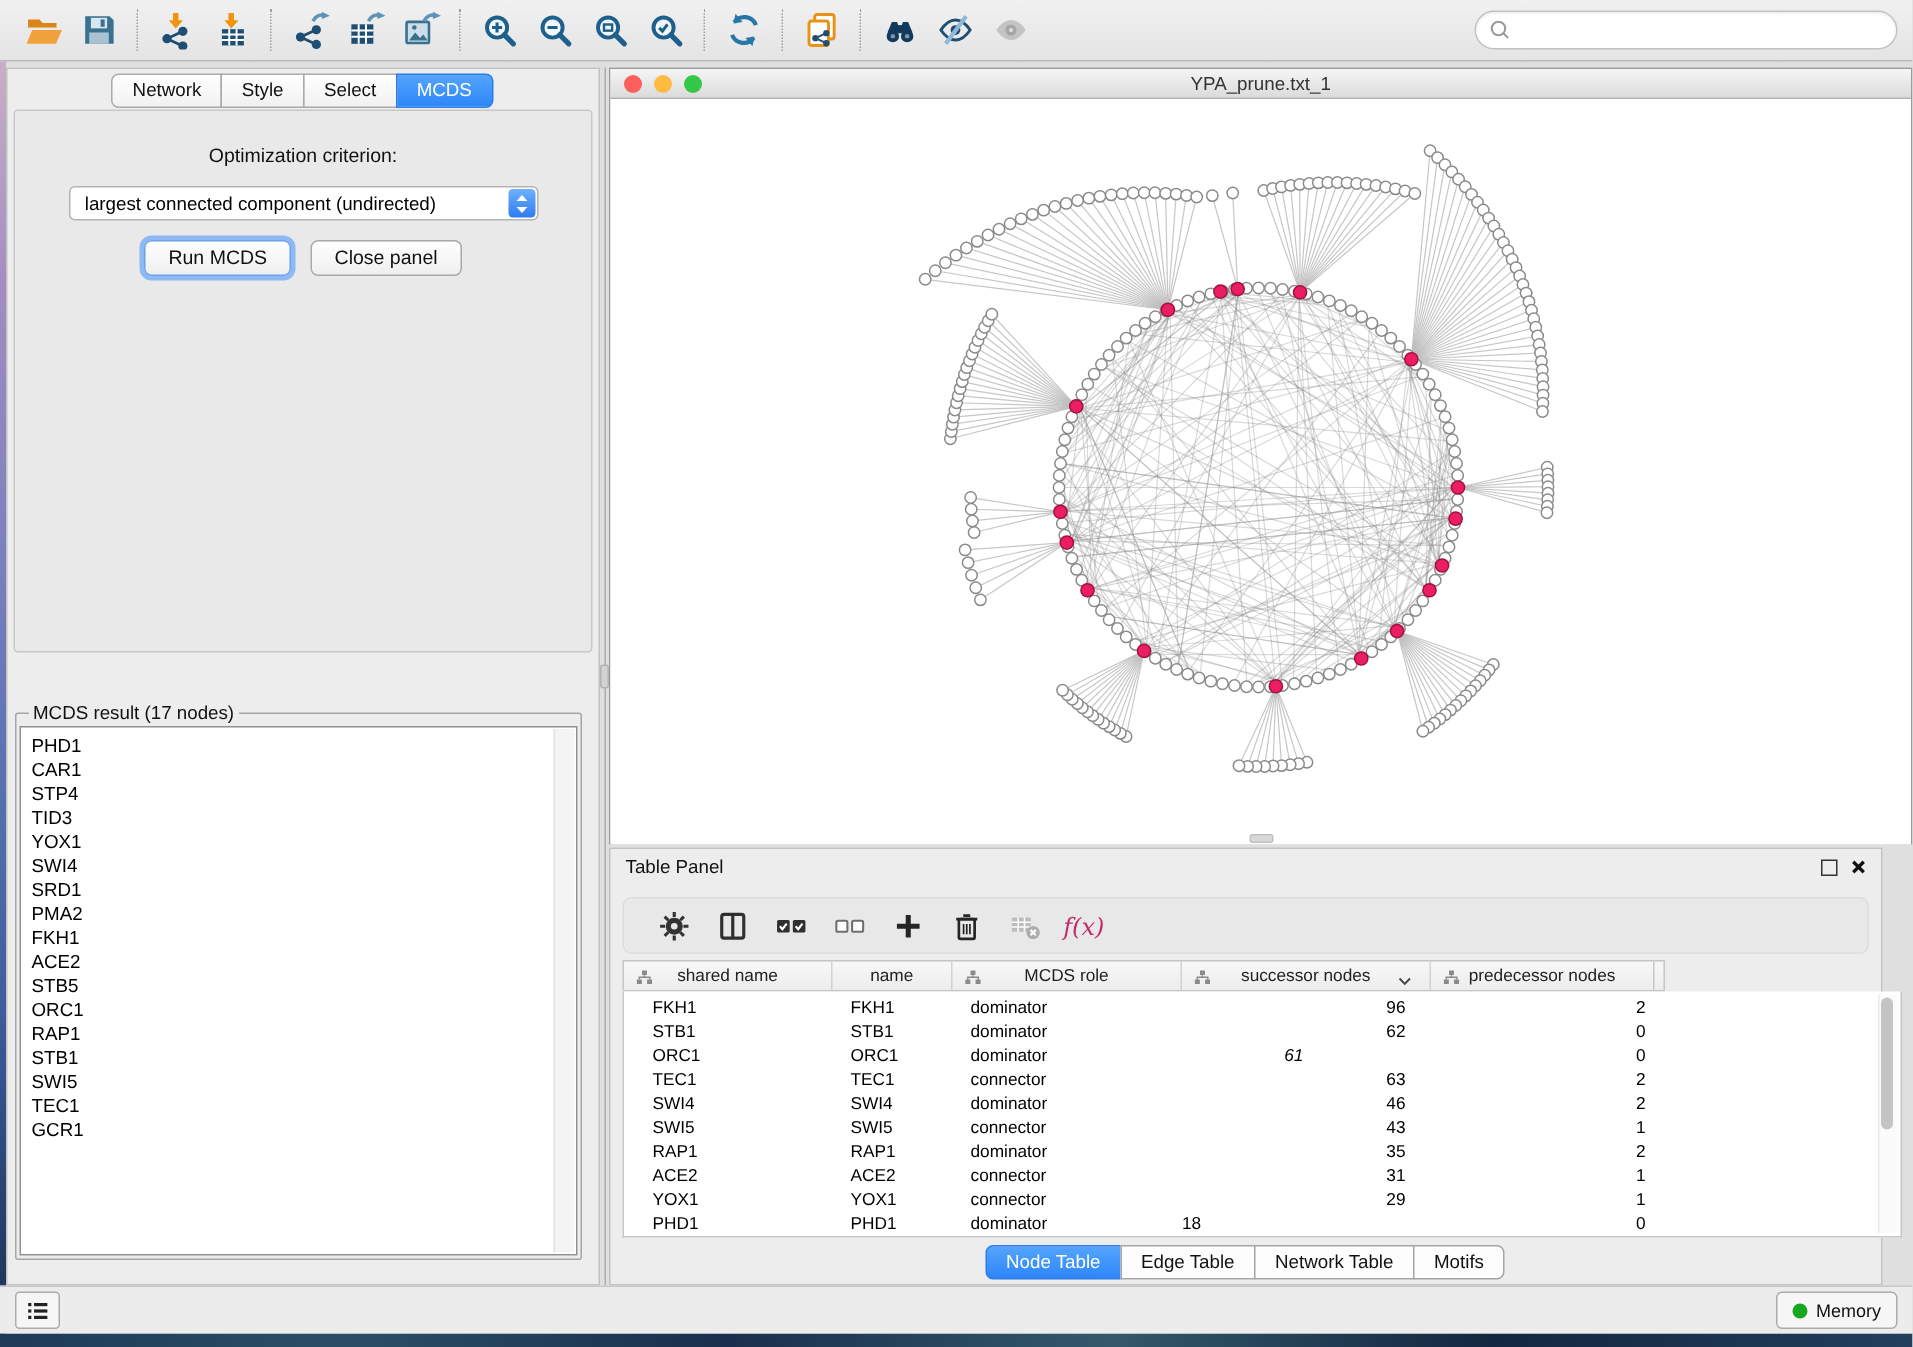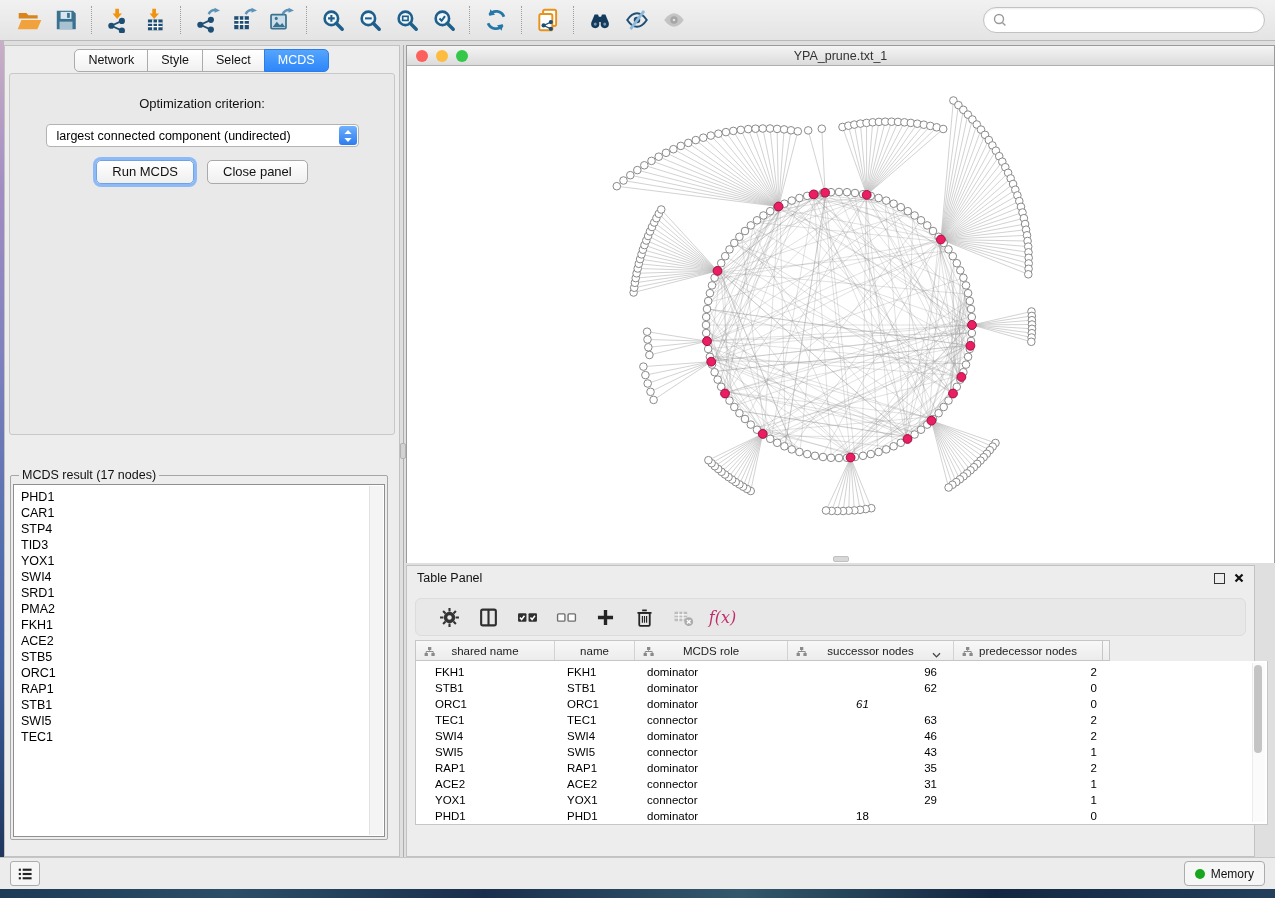--- a/index.html
+++ b/index.html
@@ -310,20 +310,21 @@
         <div class="mcds-item">SRD1</div>
         <div class="mcds-item">PMA2</div>
         <div class="mcds-item">FKH1</div>
         <div class="mcds-item">ACE2</div>
         <div class="mcds-item">STB5</div>
         <div class="mcds-item">ORC1</div>
         <div class="mcds-item">RAP1</div>
         <div class="mcds-item">STB1</div>
         <div class="mcds-item">SWI5</div>
         <div class="mcds-item">TEC1</div>
+        <div class="mcds-item">GCR1</div>
         <div id="mcds-track"></div>
     </div>
   </fieldset>
 </div>
 
 <div id="v-splitter">
   <div id="v-grip"></div>
 </div>
 
 <div id="network-window">
@@ -1168,28 +1169,34 @@
           <div class="c" style="width: 139px; padding-left: 19px;">YOX1</div>
           <div class="c" style="width: 80px; padding-left: 12px;">YOX1</div>
           <div class="c" style="width: 153px; padding-left: 12px;">connector</div>
           <div class="c" style="width: 166px; padding-right: 17px; text-align: right;">29</div>
           <div class="c" style="width: 149px; padding-right: 6px; text-align: right;">1</div>
         </div>
         <div class="trow">
           <div class="c" style="width: 139px; padding-left: 19px;">PHD1</div>
           <div class="c" style="width: 80px; padding-left: 12px;">PHD1</div>
           <div class="c" style="width: 153px; padding-left: 12px;">dominator</div>
-          <div class="c" style="width: 166px; padding-right: 17px; text-align: center;">18</div>
+          <div class="c" style="width: 166px; padding-right: 17px; text-align: left;">18</div>
           <div class="c" style="width: 149px; padding-right: 6px; text-align: right;">0</div>
         </div>
         <div id="vscroll">
         <div id="vthumb"></div>
       </div>
     </div>
   </div>
+  <div id="tp-tabs">
+      <div class="seg sel">Node Table</div>
+      <div class="seg">Edge Table</div>
+      <div class="seg">Network Table</div>
+      <div class="seg">Motifs</div>
+    </div>
 </div>
 
 <div id="status-bar">
   <div id="list-btn">
     <svg width="16" height="16" viewBox="0 0 18 18">
       <g fill="#222">
           <rect x="2" y="3" width="2.4" height="2.4"></rect>
           <rect x="6.4" y="3" width="10" height="2.4"></rect>
       <rect x="2" y="7.8" width="2.4" height="2.4"></rect>
           <rect x="6.4" y="7.8" width="10" height="2.4"></rect>

